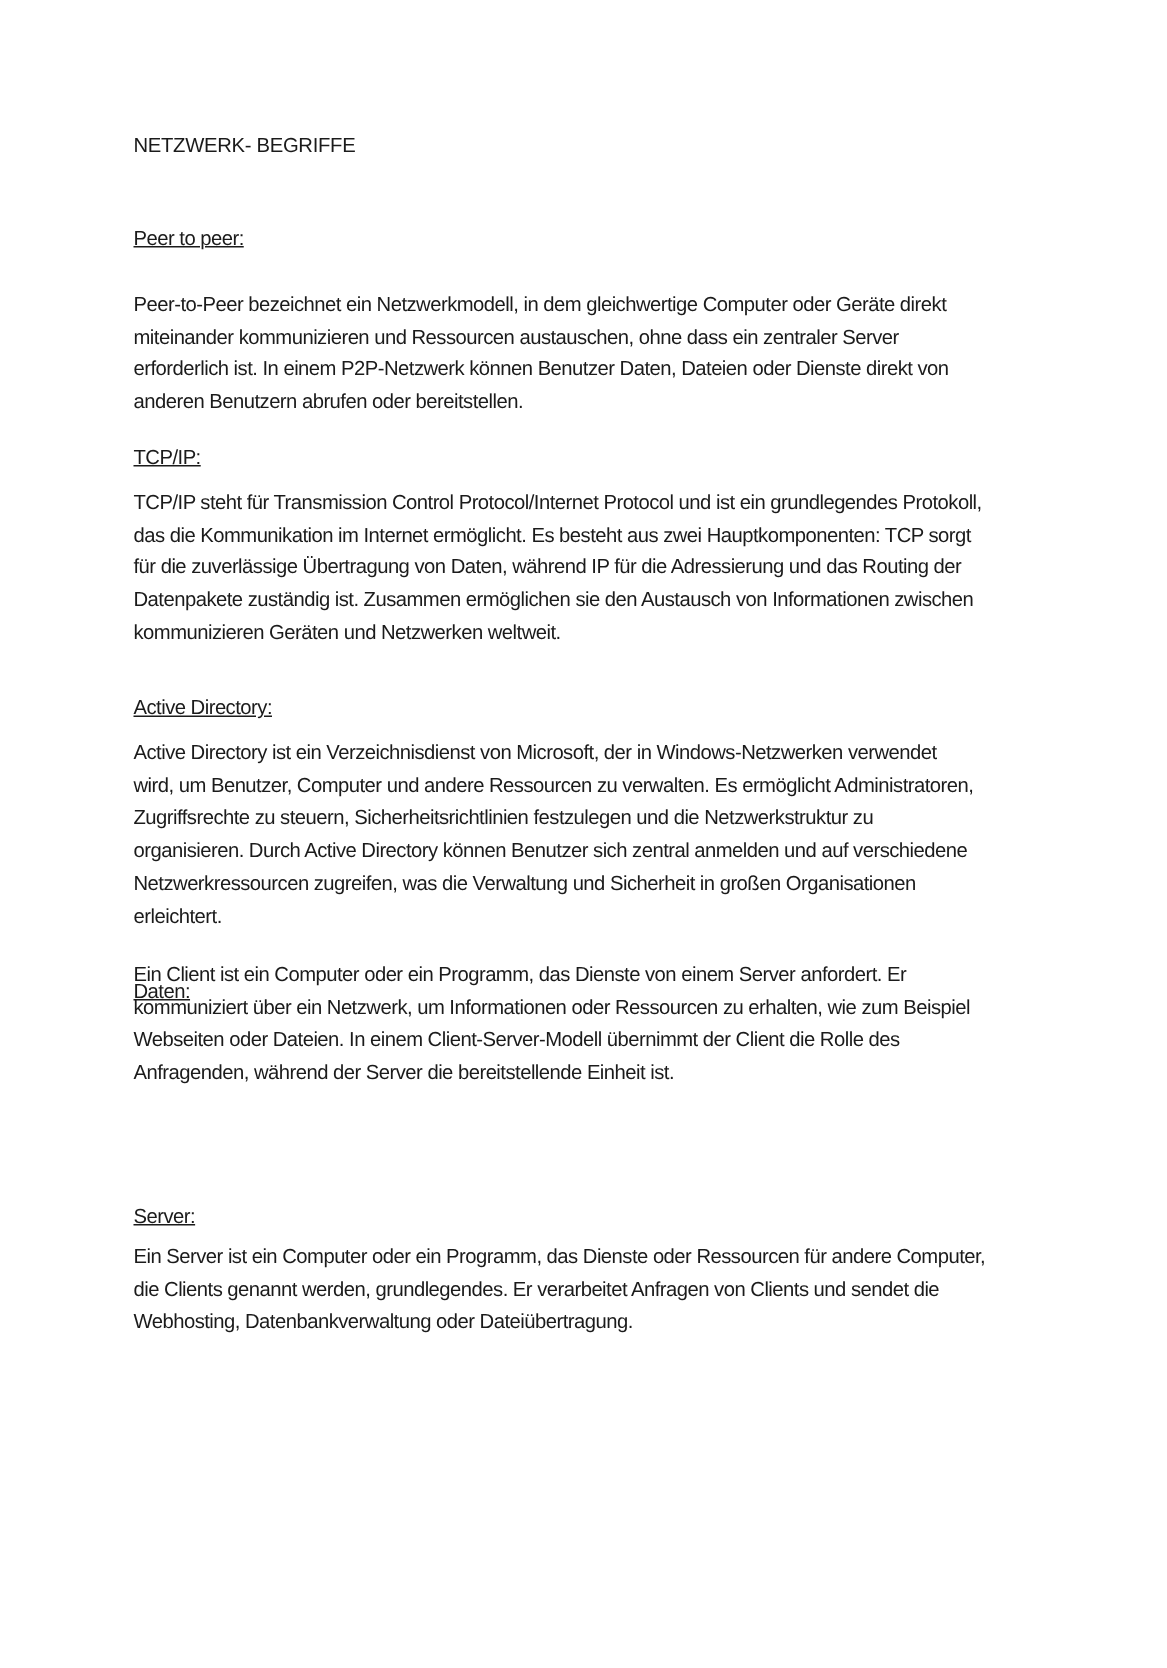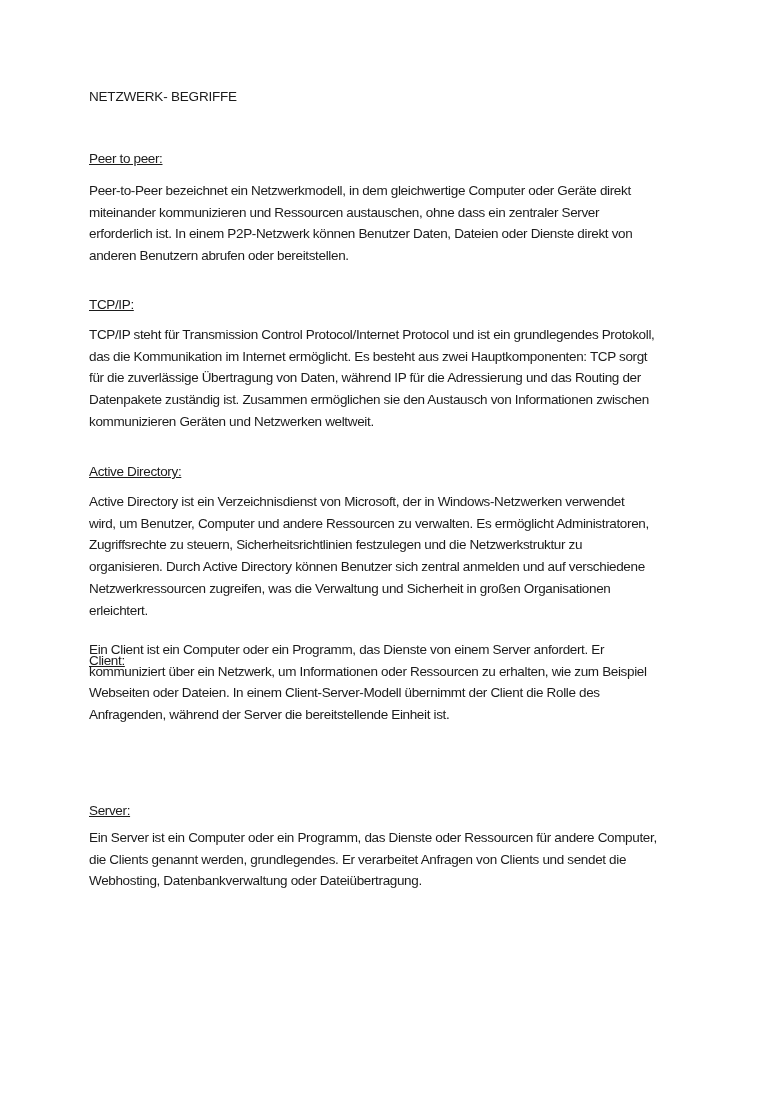--- a/index.html
+++ b/index.html
@@ -43,21 +43,21 @@
   }
 </style>
 </head>
 <body>
 
 <div class="page">
 
   <div class="doc-title" style="top:89px">NETZWERK- BEGRIFFE</div>
 
   <div class="section-heading" style="top:151px">Peer to peer:</div>
-  <div class="para" style="top:180px">
+  <div class="para" style="top:192px">
     <div class="line">Peer-to-Peer bezeichnet ein Netzwerkmodell, in dem gleichwertige Computer oder Geräte direkt</div>
     <div class="line">miteinander kommunizieren und Ressourcen austauschen, ohne dass ein zentraler Server</div>
     <div class="line">erforderlich ist. In einem P2P-Netzwerk können Benutzer Daten, Dateien oder Dienste direkt von</div>
     <div class="line">anderen Benutzern abrufen oder bereitstellen.</div>
   </div>
 
   <div class="section-heading" style="top:297px">TCP/IP:</div>
   <div class="para" style="top:324px">
     <div class="line">TCP/IP steht für Transmission Control Protocol/Internet Protocol und ist ein grundlegendes Protokoll,</div>
     <div class="line">das die Kommunikation im Internet ermöglicht. Es besteht aus zwei Hauptkomponenten: TCP sorgt</div>
@@ -69,21 +69,21 @@
   <div class="section-heading" style="top:464px">Active Directory:</div>
   <div class="para" style="top:491px">
     <div class="line">Active Directory ist ein Verzeichnisdienst von Microsoft, der in Windows-Netzwerken verwendet</div>
     <div class="line">wird, um Benutzer, Computer und andere Ressourcen zu verwalten. Es ermöglicht Administratoren,</div>
     <div class="line">Zugriffsrechte zu steuern, Sicherheitsrichtlinien festzulegen und die Netzwerkstruktur zu</div>
     <div class="line">organisieren. Durch Active Directory können Benutzer sich zentral anmelden und auf verschiedene</div>
     <div class="line">Netzwerkressourcen zugreifen, was die Verwaltung und Sicherheit in großen Organisationen</div>
     <div class="line">erleichtert.</div>
   </div>
 
-  <div class="section-heading" style="top:653px">Client:</div>
+  <div class="section-heading" style="top:653px">Daten:</div>
   <div class="para" style="top:639px">
     <div class="line">Ein Client ist ein Computer oder ein Programm, das Dienste von einem Server anfordert. Er</div>
     <div class="line">kommuniziert über ein Netzwerk, um Informationen oder Ressourcen zu erhalten, wie zum Beispiel</div>
     <div class="line">Webseiten oder Dateien. In einem Client-Server-Modell übernimmt der Client die Rolle des</div>
     <div class="line">Anfragenden, während der Server die bereitstellende Einheit ist.</div>
   </div>
 
   <div class="section-heading" style="top:803px">Server:</div>
   <div class="para" style="top:827px">
     <div class="line">Ein Server ist ein Computer oder ein Programm, das Dienste oder Ressourcen für andere Computer,</div>

